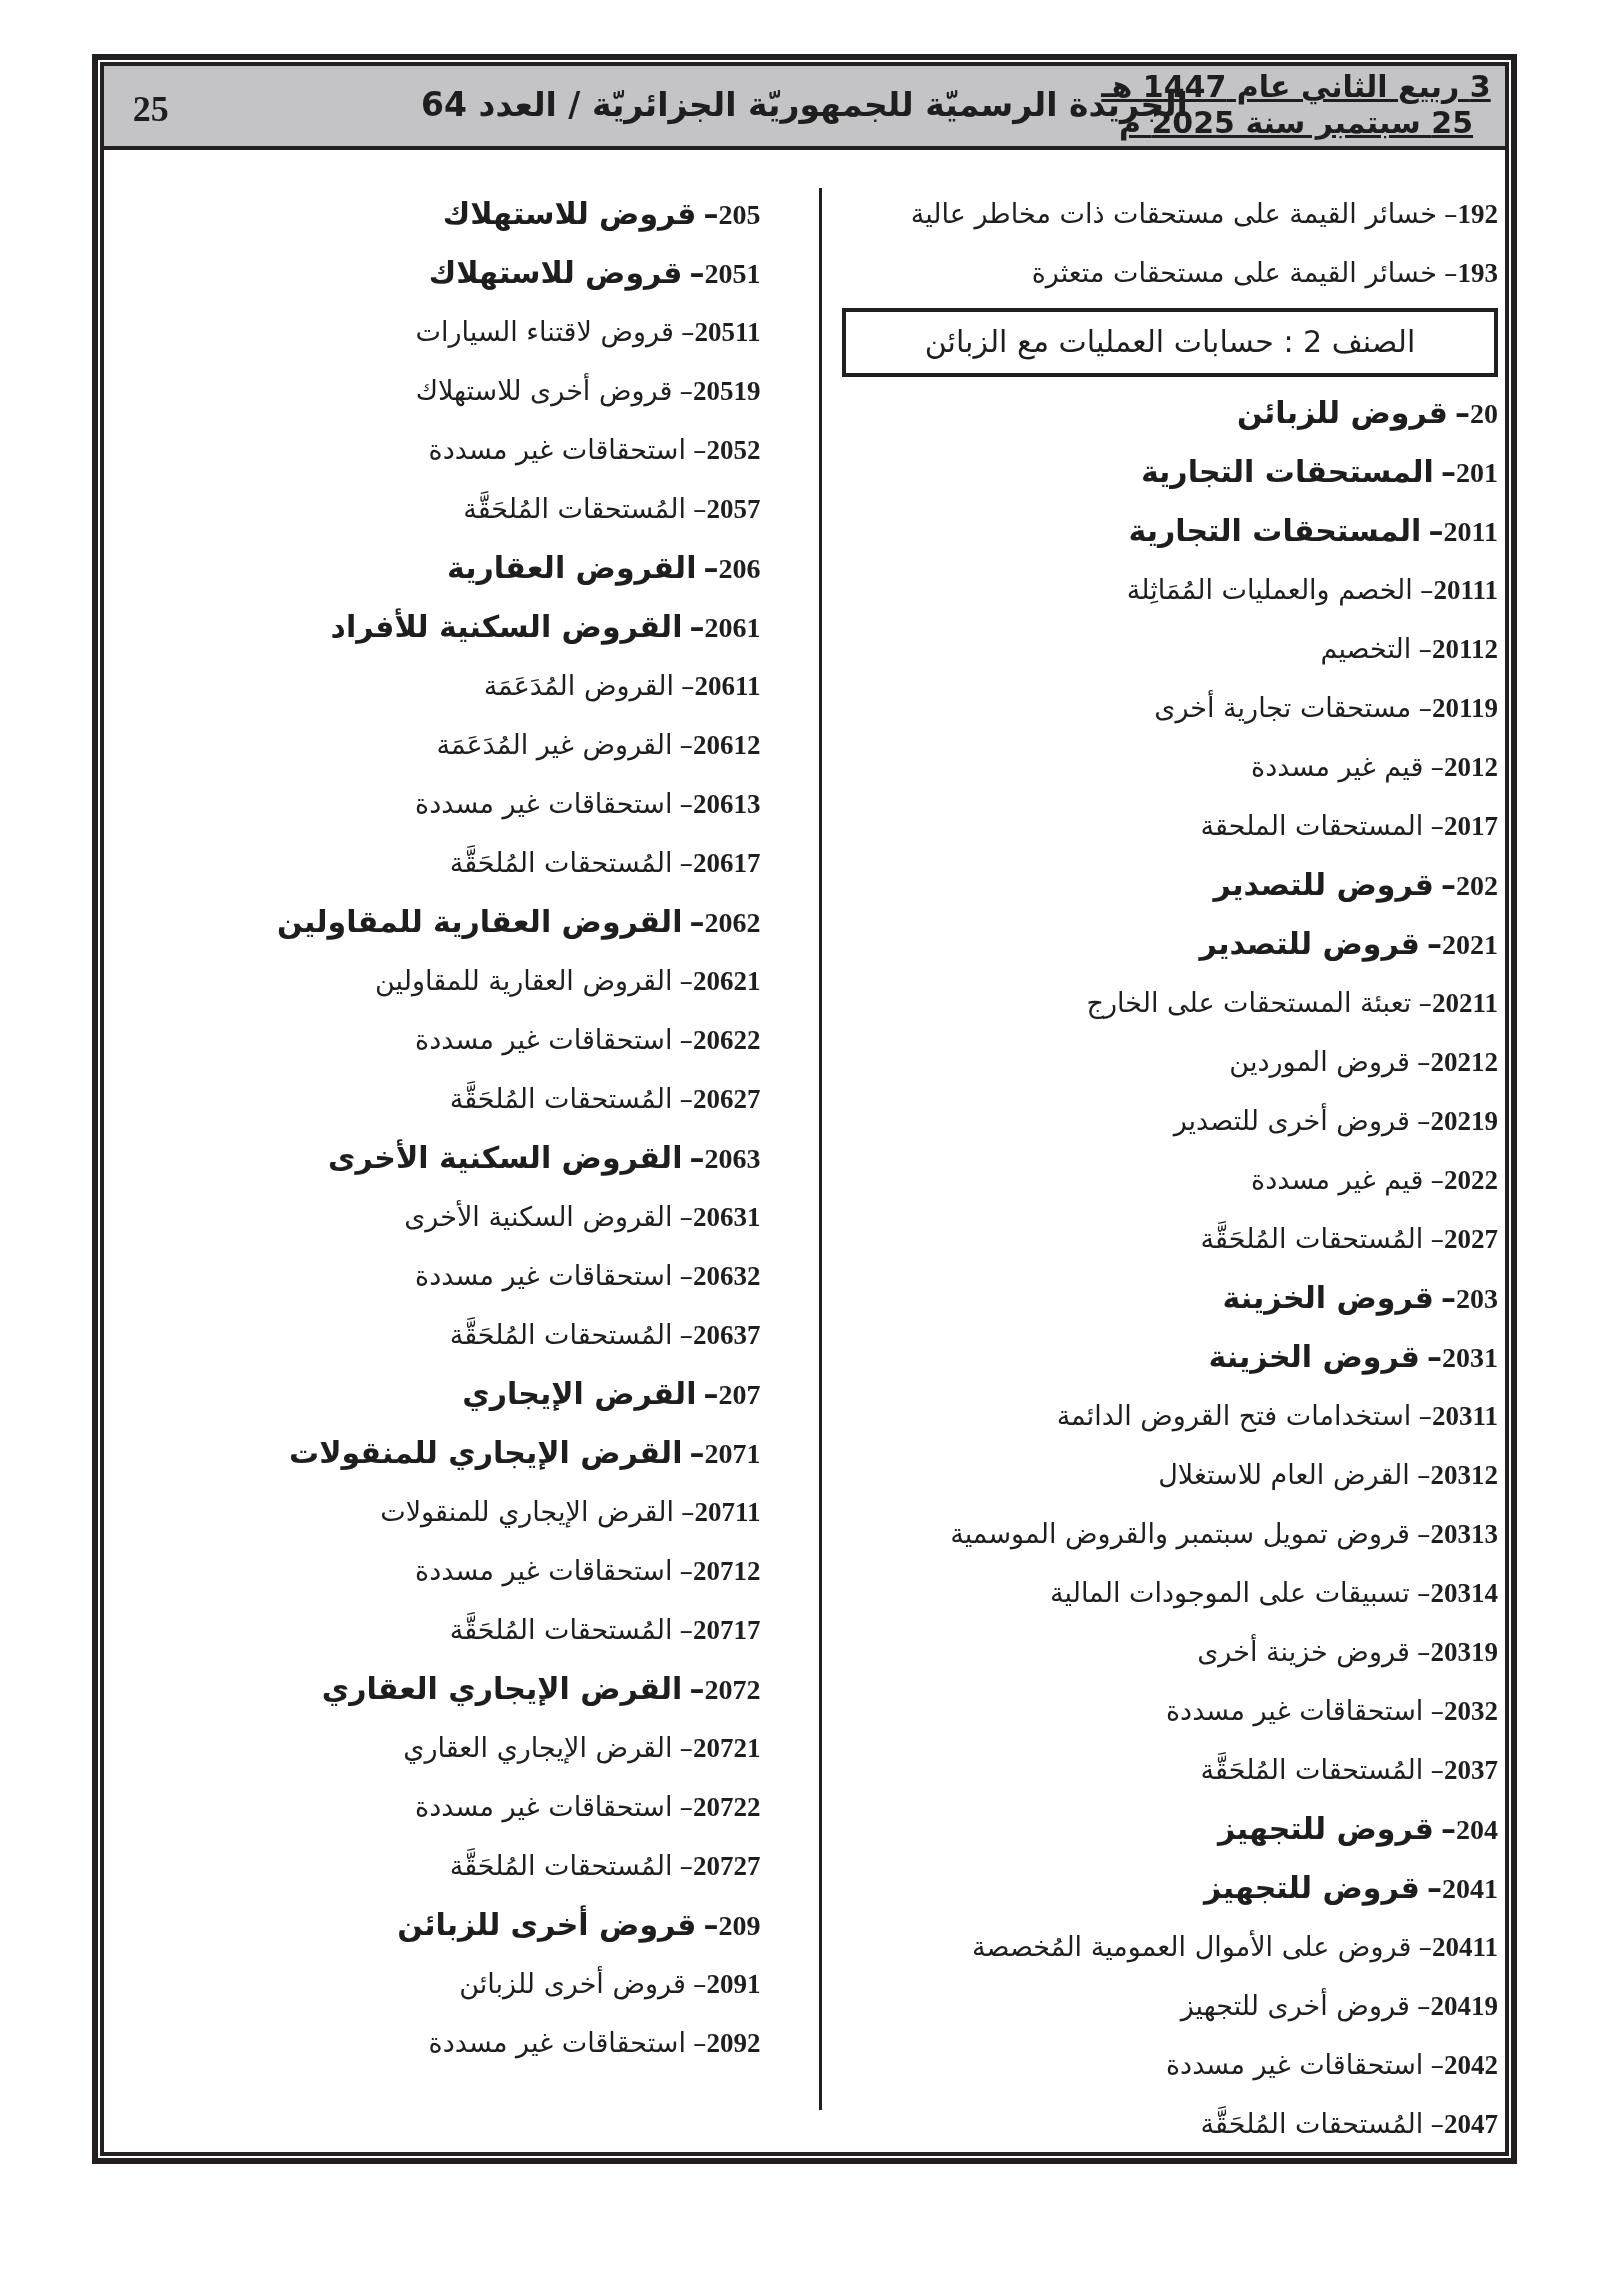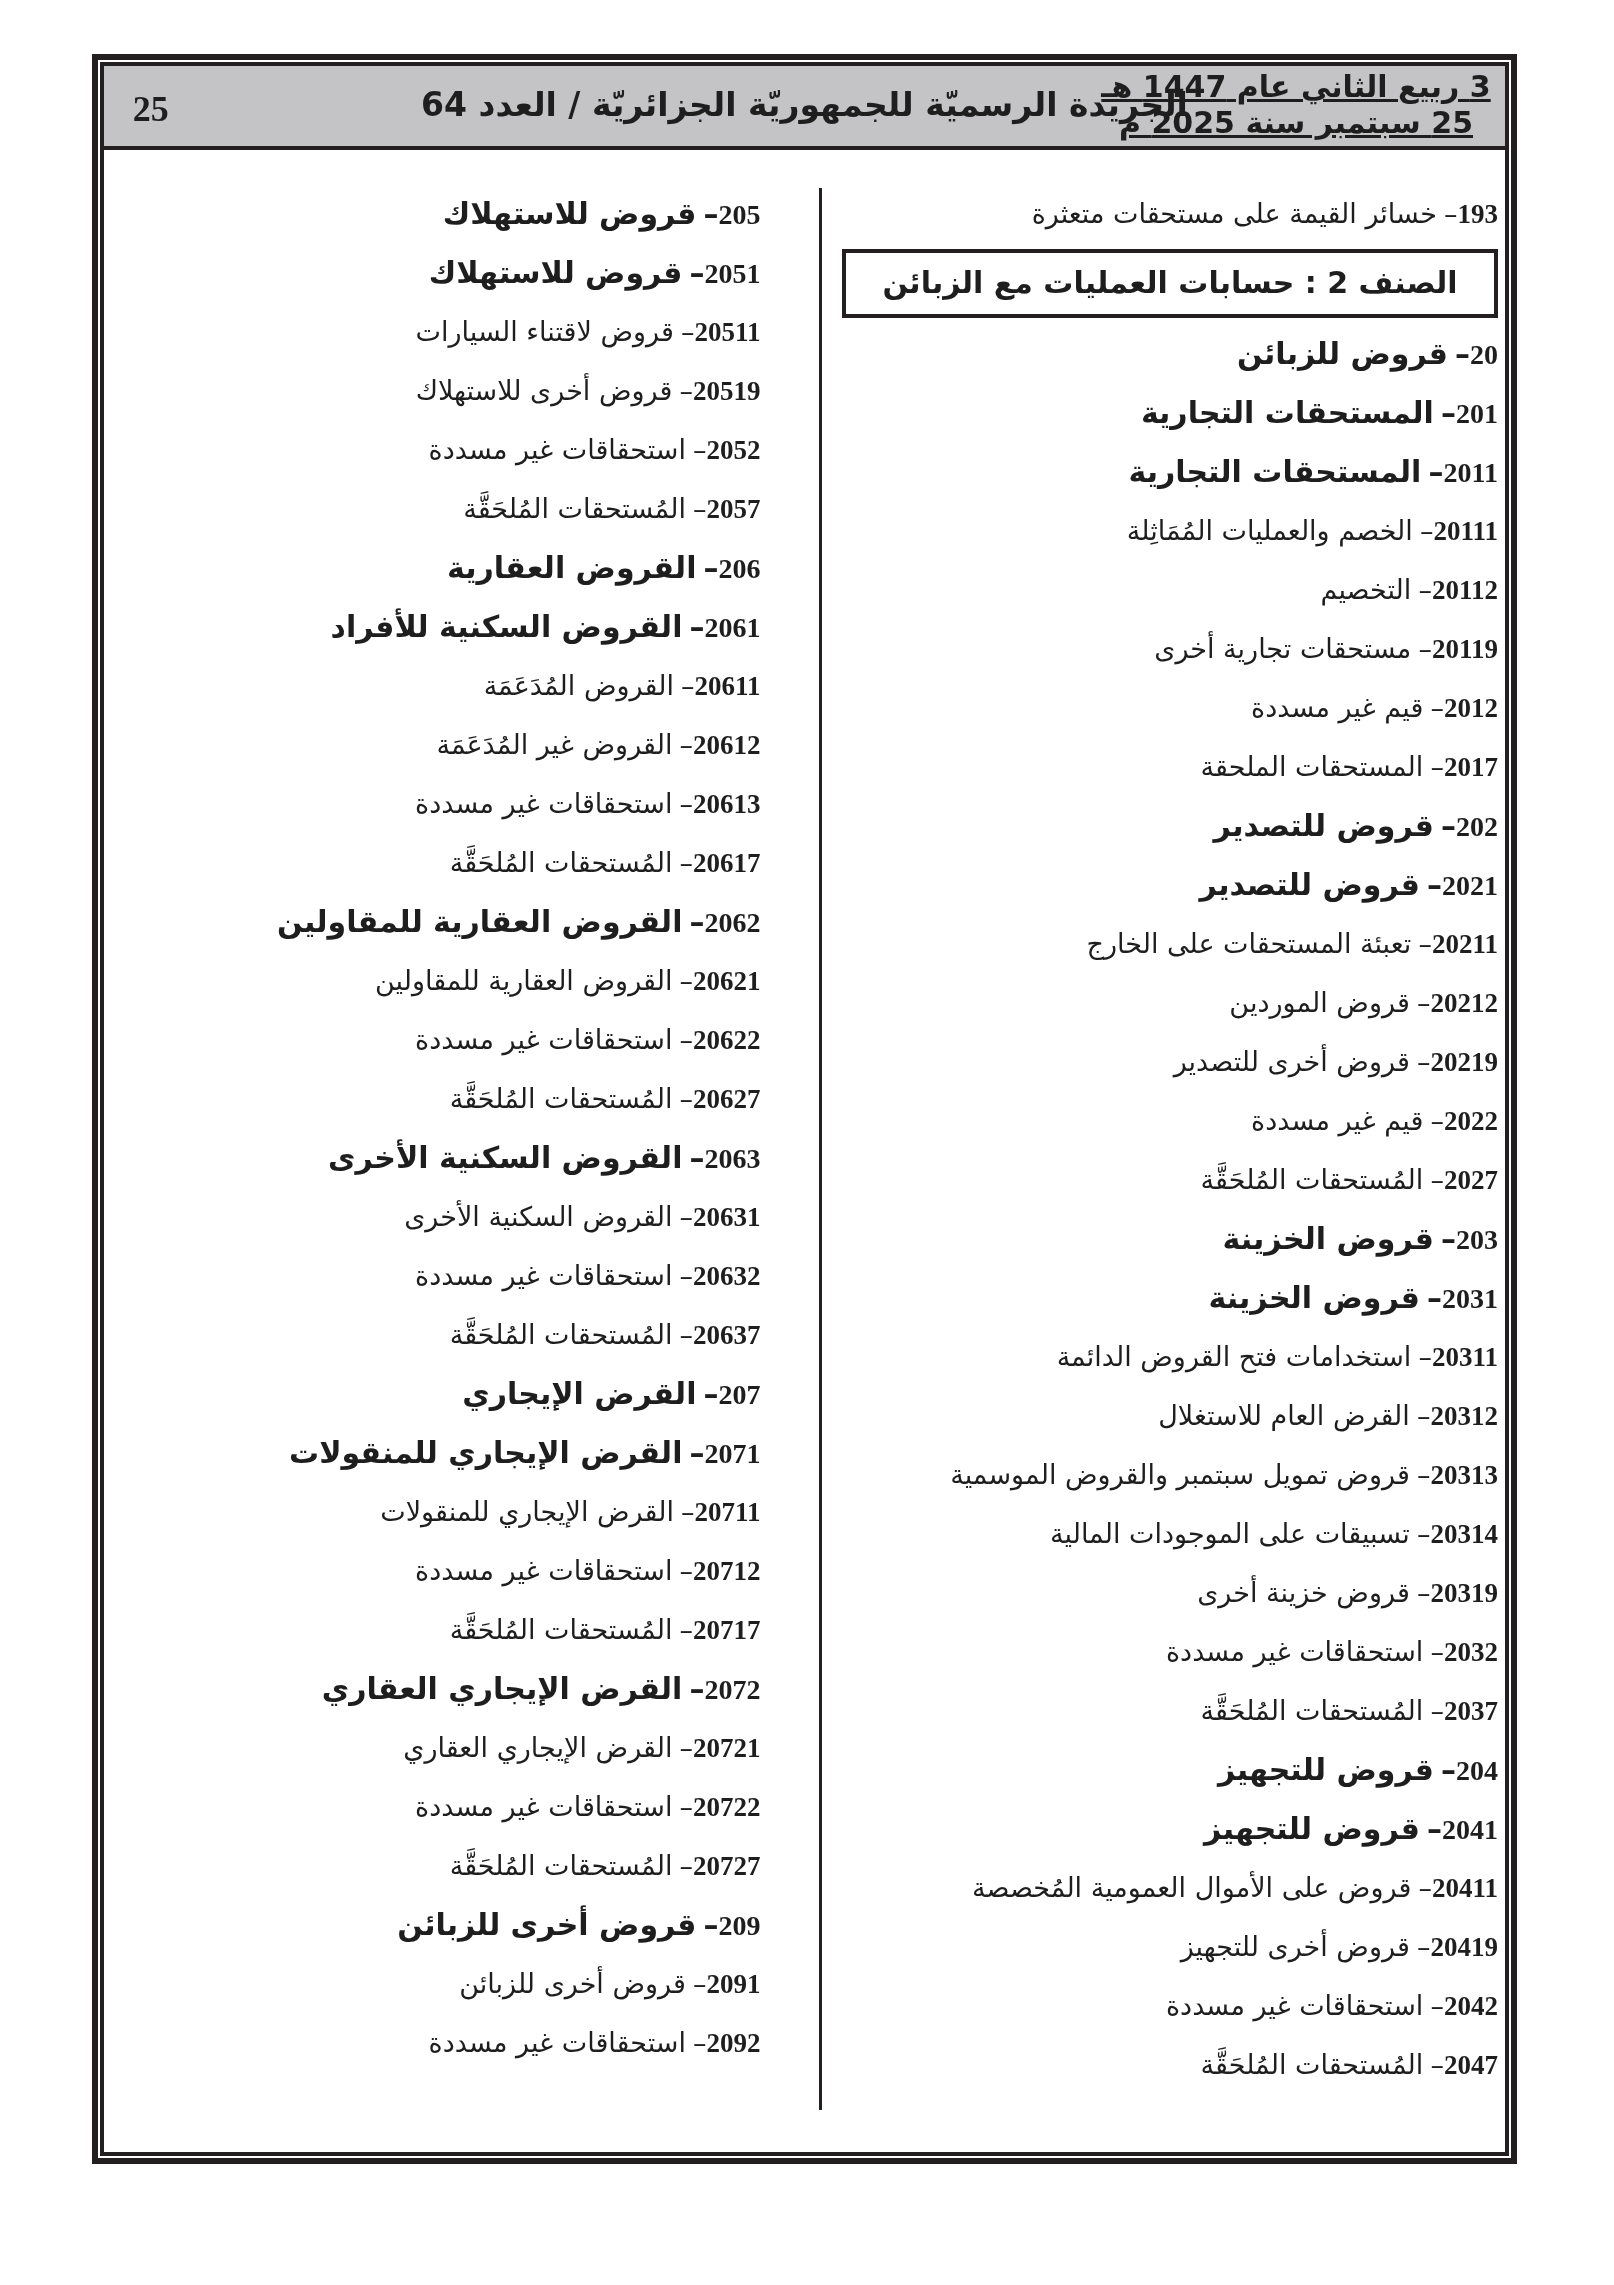--- a/index.html
+++ b/index.html
@@ -118,21 +118,21 @@
     display: flex;
     align-items: center;
   }
   .section-box {
     border: 4.5px solid #231f20;
     box-sizing: border-box;
     height: 69px;
     line-height: 60px;
     width: 656px;
     text-align: center;
-    font-weight: 700;
+    font-weight: 400;
     font-size: 30px;
     direction: rtl;
     white-space: nowrap;
   }
 </style>
 </head>
 <body>
 
 <div class="outer-frame">
   <div class="inner-frame">
@@ -141,20 +141,21 @@
       <div class="page-number">25</div>
       <div class="journal-title">الجريدة الرسميّة للجمهوريّة الجزائريّة / العدد 64</div>
       <div class="dates">
         <div>3 ربيع الثاني عام 1447 هـ</div>
         <div>25 سبتمبر سنة 2025 م</div>
       </div>
     </div>
 
     <div class="content">
       <div class="col col-first" id="col-right">
+          <div class="row"><span class="num">192</span><span class="dash">–</span><span class="lbl">خسائر القيمة على مستحقات ذات مخاطر عالية</span></div>
           <div class="row"><span class="num">193</span><span class="dash">–</span><span class="lbl">خسائر القيمة على مستحقات متعثرة</span></div>
           <div class="box-row">
             <div class="section-box">الصنف 2 : حسابات العمليات مع الزبائن</div>
           </div>
           <div class="row bold"><span class="num">20</span><span class="dash">–</span><span class="lbl">قروض للزبائن</span></div>
           <div class="row bold"><span class="num">201</span><span class="dash">–</span><span class="lbl">المستحقات التجارية</span></div>
           <div class="row bold"><span class="num">2011</span><span class="dash">–</span><span class="lbl">المستحقات التجارية</span></div>
           <div class="row"><span class="num">20111</span><span class="dash">–</span><span class="lbl">الخصم والعمليات المُمَاثِلة</span></div>
           <div class="row"><span class="num">20112</span><span class="dash">–</span><span class="lbl">التخصيم</span></div>
           <div class="row"><span class="num">20119</span><span class="dash">–</span><span class="lbl">مستحقات تجارية أخرى</span></div>

